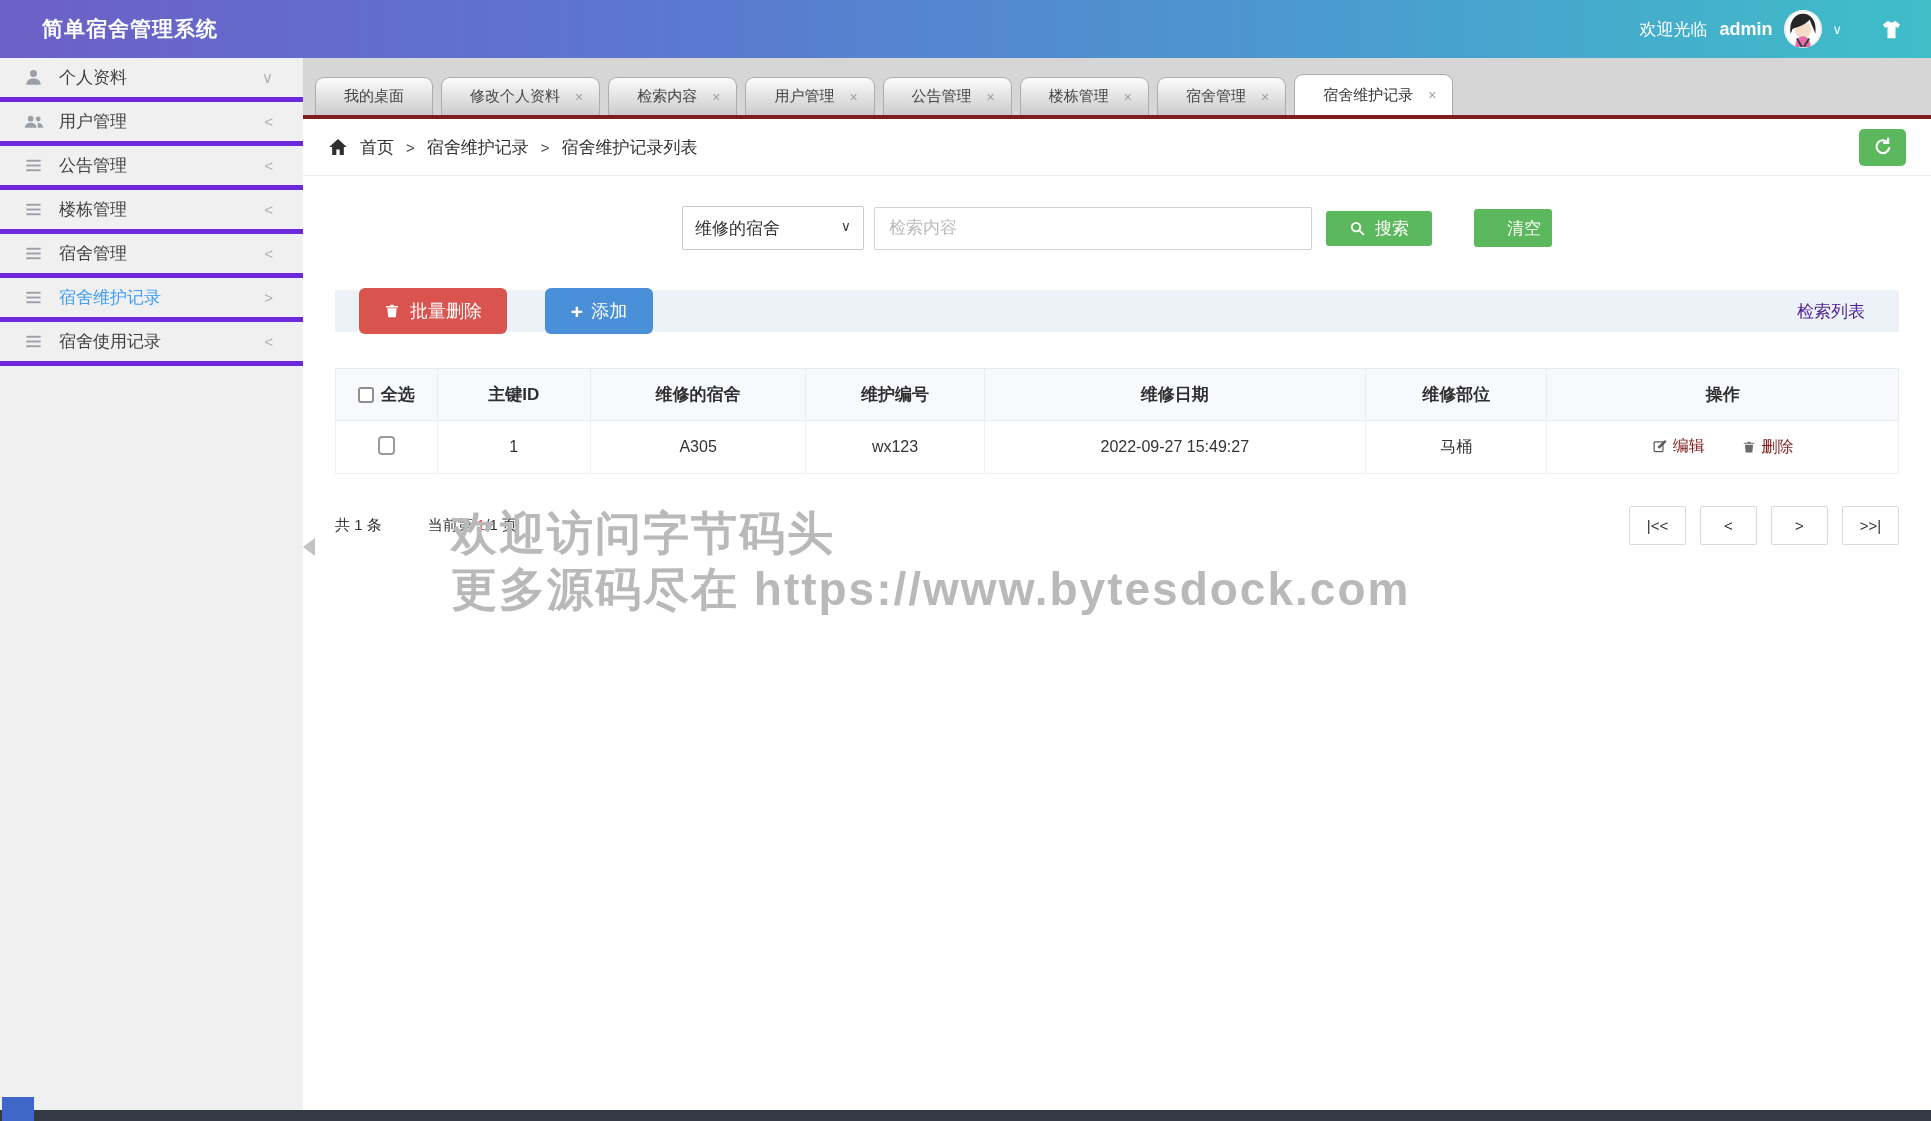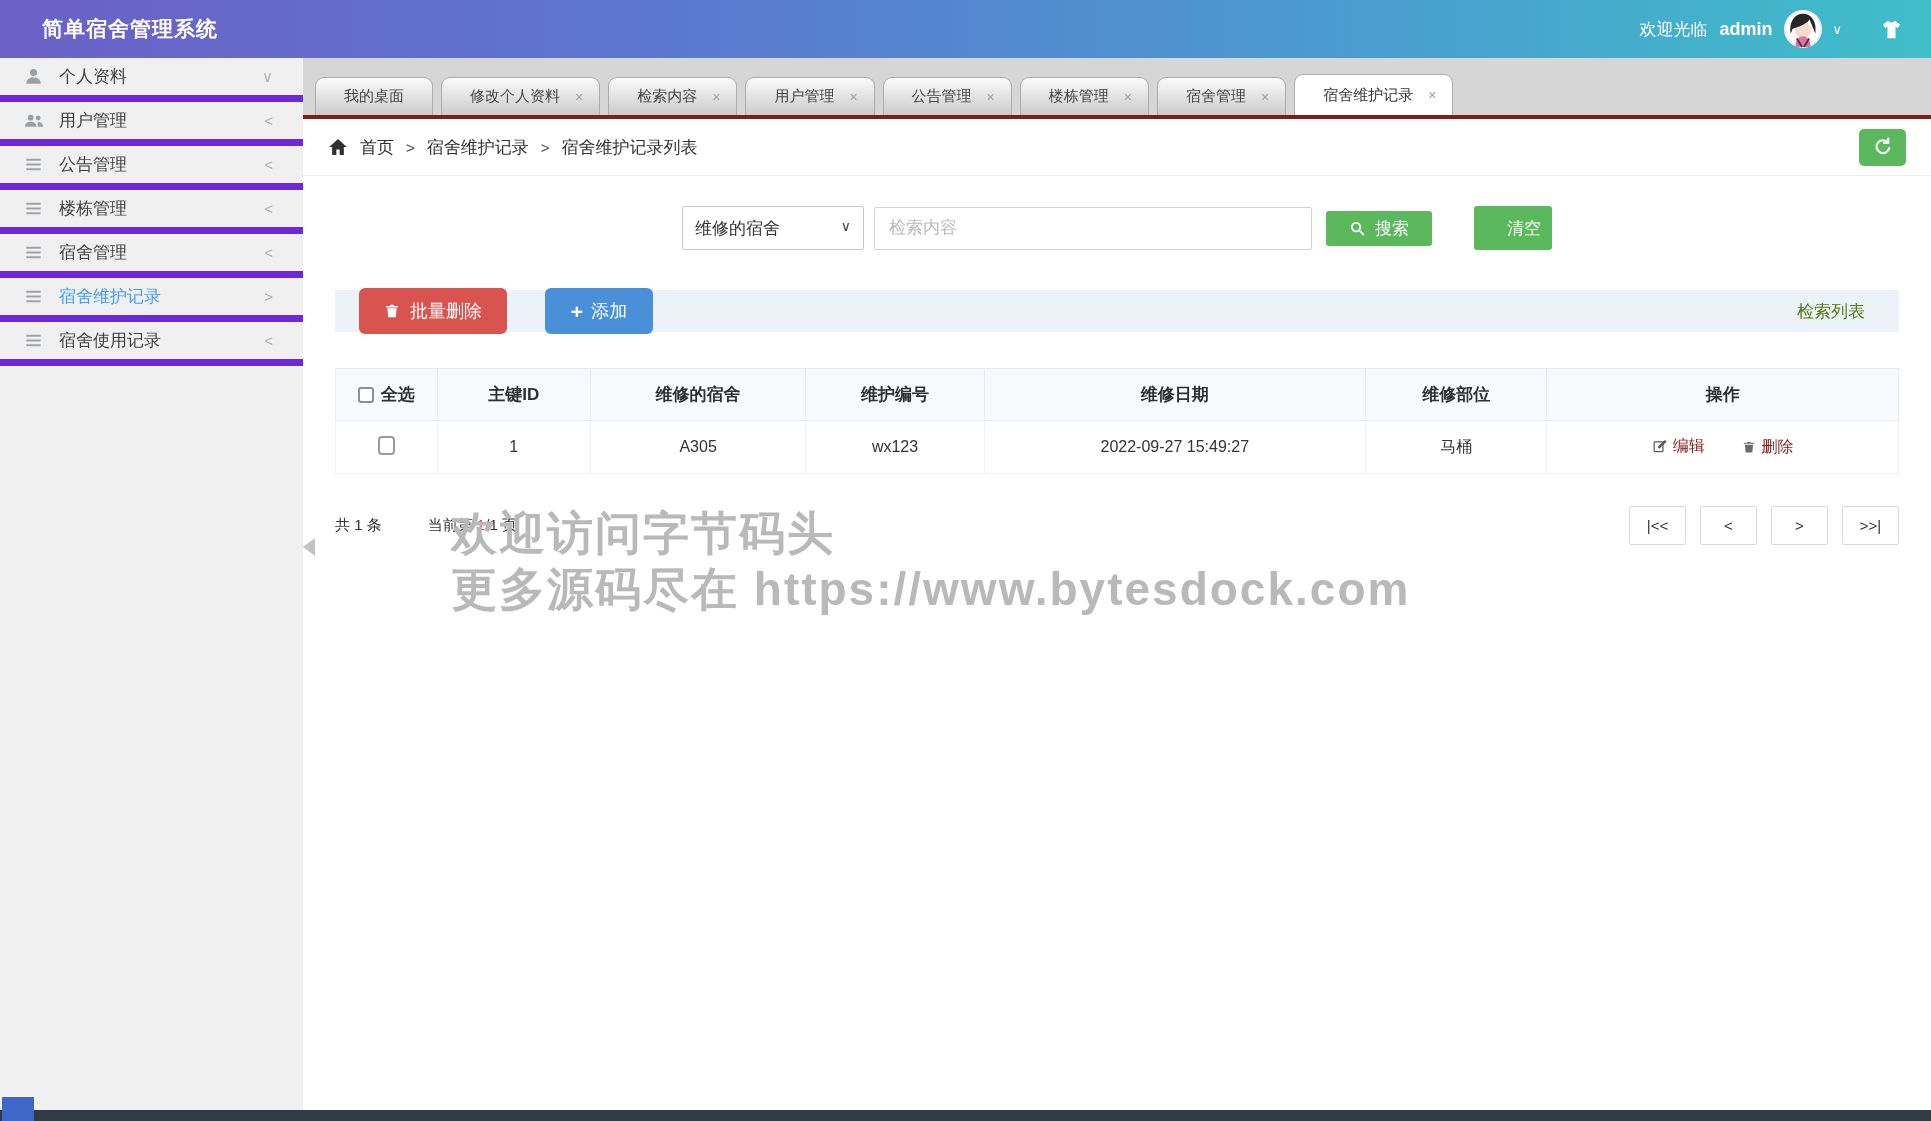--- a/index.html
+++ b/index.html
@@ -15,21 +15,21 @@
   .topbar-right { margin-left:auto; display:flex; align-items:center; gap:12px; font-size:17px; }
   .username { font-weight:bold; font-size:18px; }
   .avatar { width:38px; height:38px; border-radius:50%; overflow:hidden; background:#fff;
             display:flex; align-items:center; justify-content:center; }
   .caret-down { font-size:13px; margin-left:-2px; opacity:.95; }
   .tshirt { margin-left:26px; display:flex; cursor:pointer; }
 
   
   .sidebar { position:absolute; top:58px; left:0; width:303px; bottom:11px; background:#f0f0f1; }
   .side-item { height:44px; display:flex; align-items:center; padding-left:24px;
-    border-bottom:7px solid #6d28d9; font-size:17px; color:#3f3f3f; cursor:pointer; }
+    border-bottom:5px solid #6d28d9; font-size:17px; color:#3f3f3f; cursor:pointer; }
   .side-item .s-icon { width:24px; margin-right:11px; display:flex; align-items:center; }
   .side-item .chev { margin-left:auto; margin-right:30px; color:#aeaeae; font-size:15px; }
   .side-item.active { color:#3d9df6; }
 
   
   .main { position:absolute; top:58px; left:303px; right:0; bottom:11px;
           display:flex; flex-direction:column; background:#fff; }
 
   .tabstrip { height:61px; background:#d6d6d6; display:flex; align-items:flex-end;
               padding-left:12px; border-bottom:4px solid #7f1d1d; flex:none; }
@@ -54,34 +54,34 @@
   select.filter { appearance:none; -webkit-appearance:none; width:100%; height:100%;
     border:1px solid #c9c9c9; background:#fff; font-size:17px; color:#333; padding:0 12px;
     font-family:inherit; border-radius:2px; }
   .filter-caret { position:absolute; right:13px; top:12px; color:#444; font-size:14px; pointer-events:none; }
   .search-input { width:438px; height:43px; border:1px solid #d2d2d2; margin-left:10px;
     padding:0 14px; font-size:17px; color:#333; border-radius:2px; font-family:inherit; }
   .search-input::placeholder { color:#b9b9b9; }
   .btn-search { margin-left:14px; width:106px; height:35px; background:#5cb85c; color:#fff;
     font-size:17px; border:none; border-radius:3px; display:flex; align-items:center;
     justify-content:center; gap:9px; cursor:pointer; font-family:inherit; }
-  .btn-clear { margin-left:42px; width:78px; height:44px; background:#5cb85c; color:#fff;
+  .btn-clear { margin-left:42px; width:78px; height:38px; background:#5cb85c; color:#fff;
     font-size:17px; border:none; border-radius:3px; cursor:pointer; font-family:Liberation Sans, sans-serif;padding-left:22px; }
 
   
   .toolbar { margin:40px 32px 0; background:#edf2f9; height:42px; display:flex;
              align-items:center; padding:0 24px; }
   .btn-del { width:148px; height:46px; background:#d9534f; color:#fff; border:none; border-radius:6px;
     font-size:18px; display:flex; align-items:center; justify-content:center; gap:10px;
     cursor:pointer; font-family:inherit; }
   .btn-add { margin-left:38px; width:108px; height:46px; background:#4a90d9; color:#fff; border:none;
     border-radius:6px; font-size:18px; display:flex; align-items:center; justify-content:center;
     gap:8px; cursor:pointer; font-family:inherit; }
   .plus-glyph { font-size:21px; font-weight:bold; line-height:1; }
-  .list-label { margin-left:auto; font-size:17px; color:#4d7c0f; padding-right:10px; }
+  .list-label { margin-left:auto; font-size:17px; color:#4c1d95; padding-right:10px; }
 
   
   .data-table { margin:36px 32px 0; width:calc(100% - 64px); border-collapse:collapse; table-layout:fixed; }
   .data-table th { background:#f7f9fc; border:1px solid #e7ecf2; height:52px; font-size:17px;
                    color:#2f2f2f; font-weight:bold; text-align:center; }
   .data-table td { border:1px solid #eef1f6; height:53px; text-align:center; font-size:16px;
                    color:#333; background:#fff; }
   .th-check { display:flex; align-items:center; justify-content:center; gap:7px; }
   .cbox { width:16px; height:16px; border:2px solid #8f8f8f; border-radius:3px; background:#fff;
           display:inline-block; cursor:pointer; }

